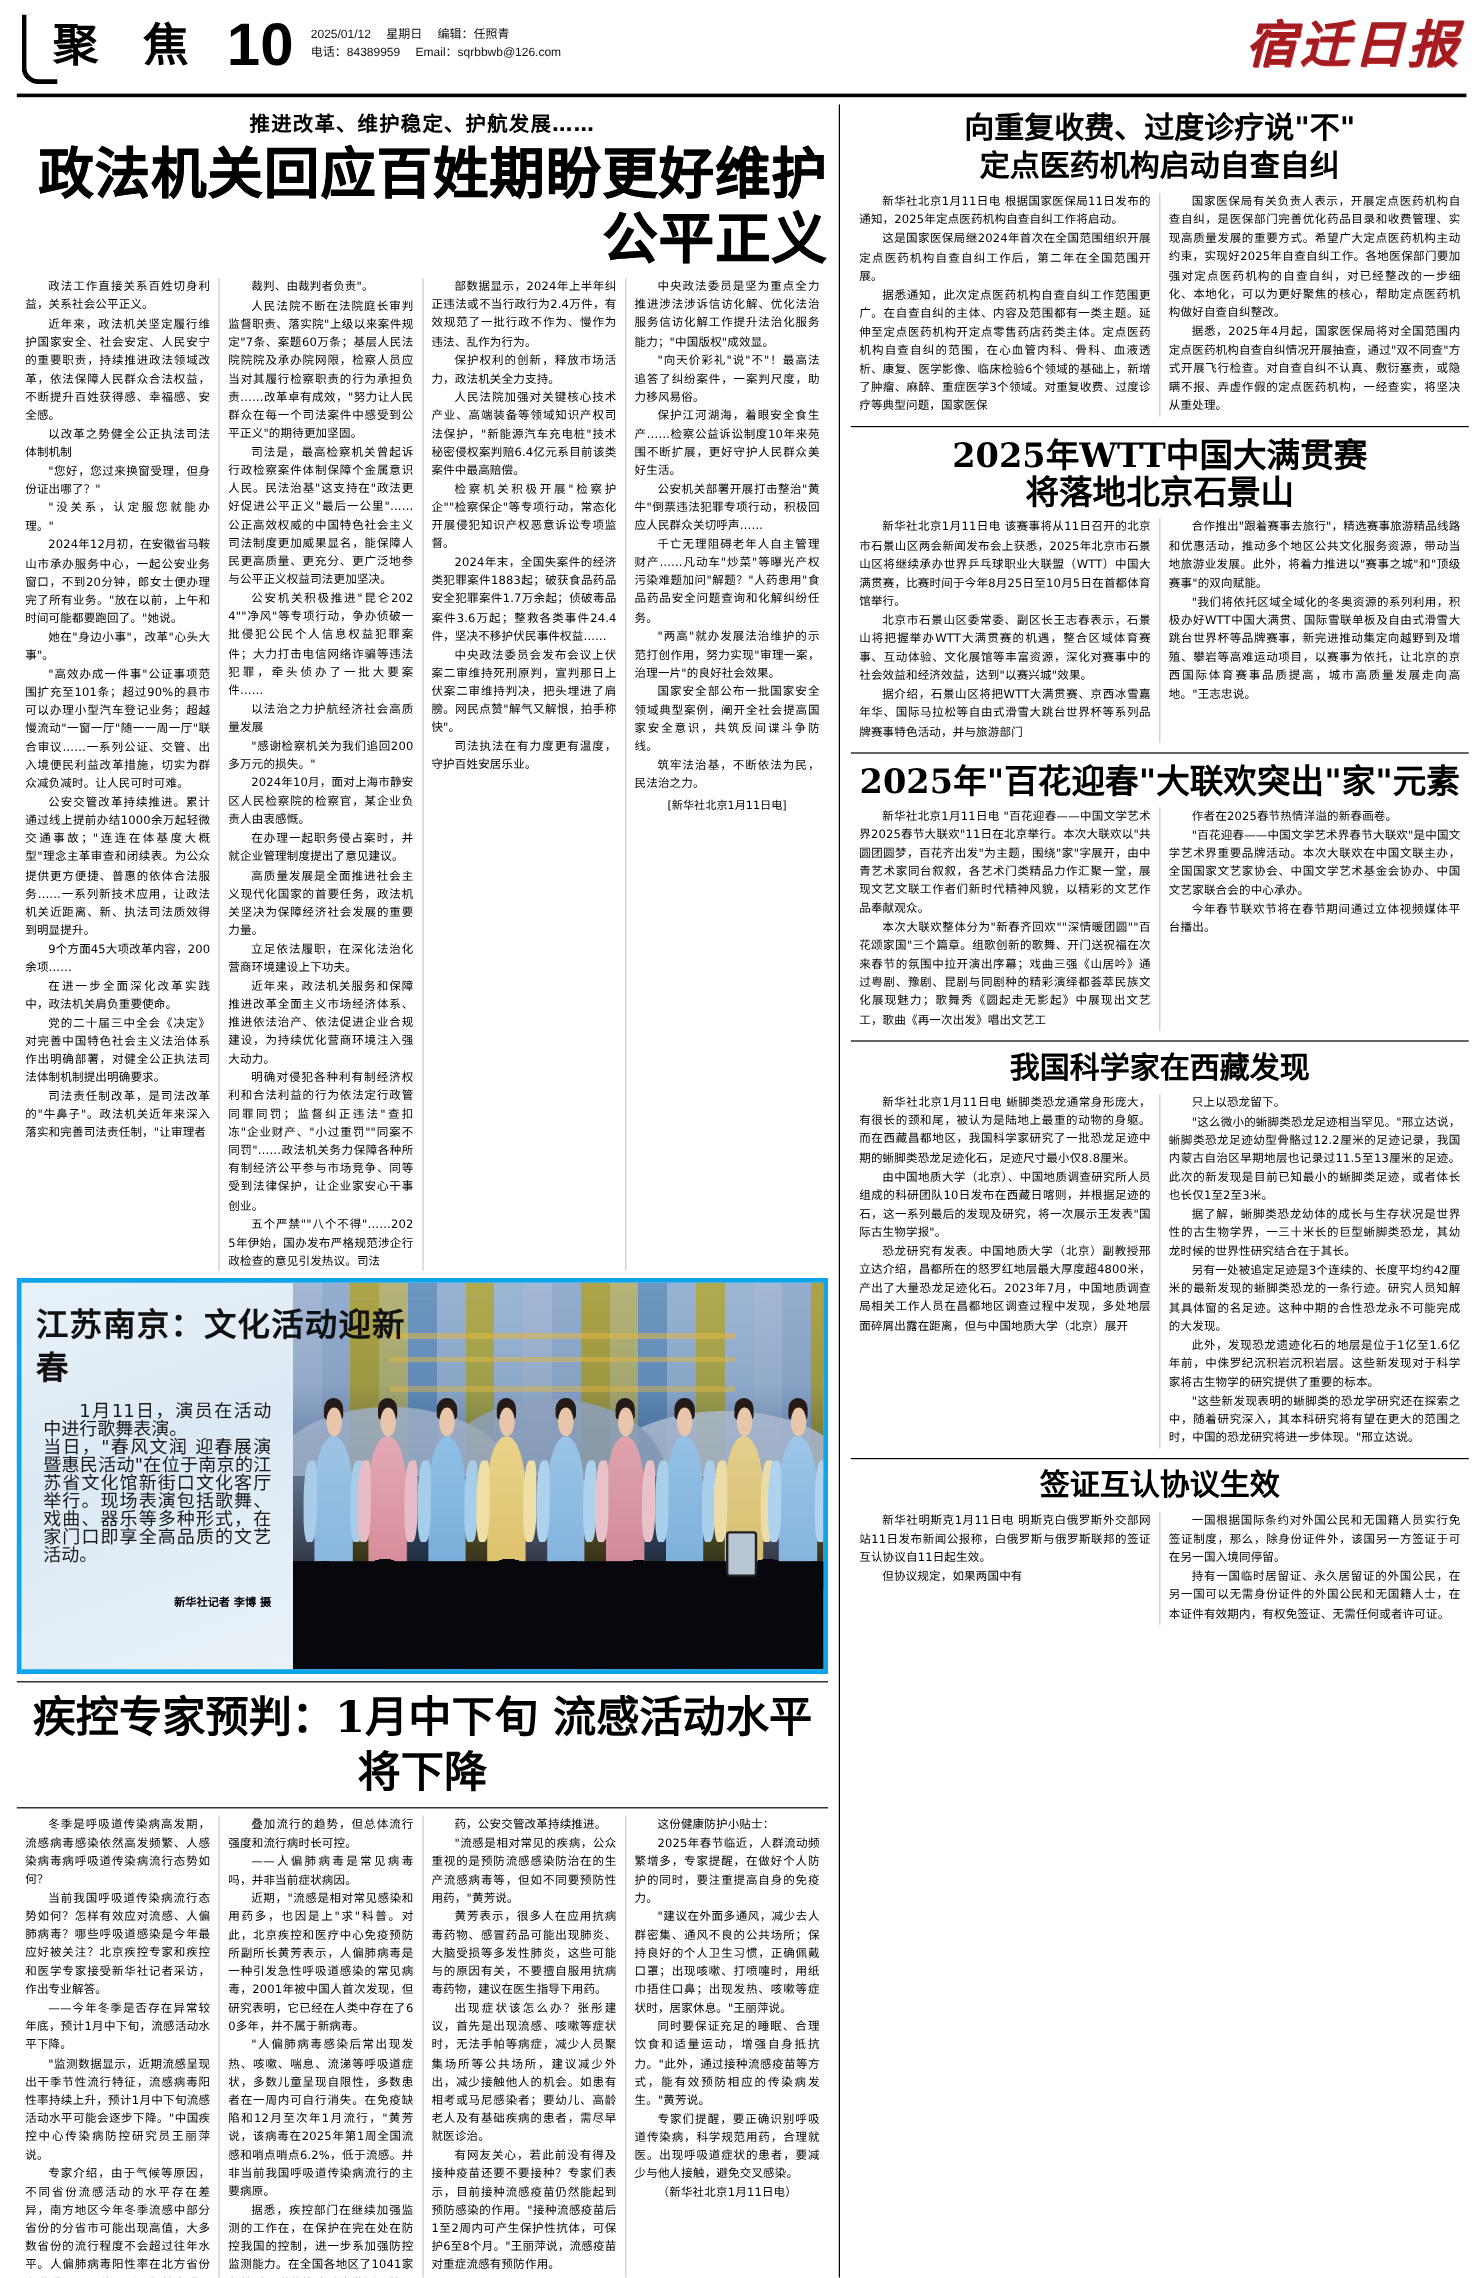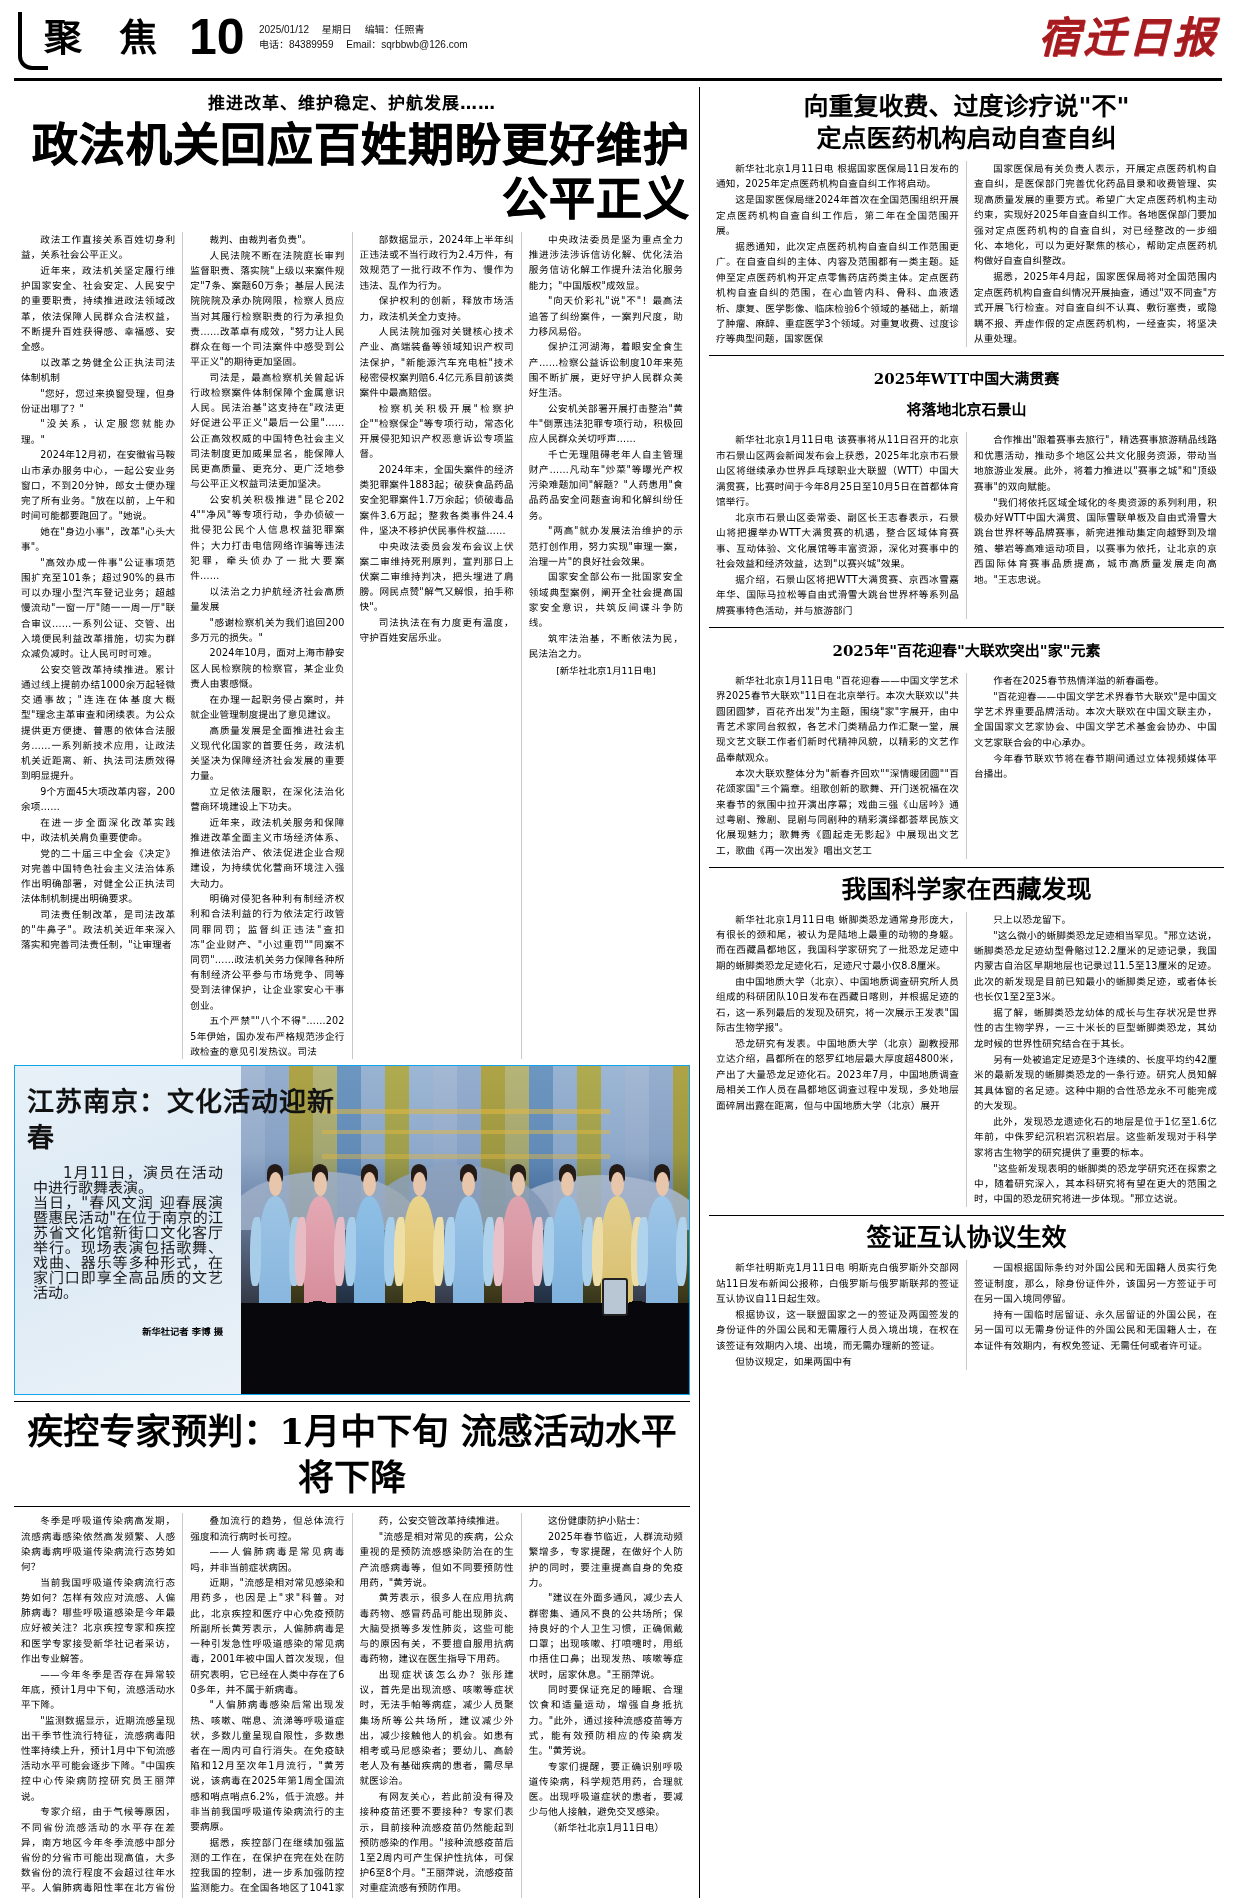--- a/index.html
+++ b/index.html
@@ -123,21 +123,21 @@
   .head-2line {
     text-align: center;
     font-size: 25px;
     font-weight: 800;
     line-height: 32px;
     font-family: "DejaVu Serif", "Liberation Serif", serif;
     margin: 4px 0 6px 0;
   }
   .head-mid {
     text-align: center;
-    font-size: 15px;
+    font-size: 28px;
     font-weight: 800;
     line-height: 31px;
     font-family: "DejaVu Serif", "Liberation Serif", serif;
     margin: 8px 0 6px 0;
   }
   .head-bottom {
     text-align: center;
     font-size: 36px;
     font-weight: 900;
     line-height: 46px;
@@ -168,21 +168,21 @@
 
   
   .right-zone .p { font-size: 9.6px; line-height: 15.4px; }
 
   
   .photo-block {
     position: relative;
     margin: 6px 0 0 0;
     width: 676px;
     height: 330px;
-    border: 1px solid #0ea5e9;
+    border: 4px solid #0ea5e9;
     box-sizing: border-box;
     overflow: hidden;
     background: #dfe9f2;
   }
   .photo-left {
     position: absolute;
     left: 0; top: 0;
     width: 226px; height: 100%;
     background: linear-gradient(160deg,#e8f1f8 0%, #dce9f4 45%, #eaf2f8 100%);
     z-index: 3;
@@ -591,21 +591,20 @@
       </div>
 
       <div class="hrule-thin"></div>
 
       <div class="head-2line">
         <div>签证互认协议生效</div>
       </div>
       <div class="cols">
         <div class="col">
           <p class="p">新华社明斯克1月11日电 明斯克白俄罗斯外交部网站11日发布新闻公报称，白俄罗斯与俄罗斯联邦的签证互认协议自11日起生效。</p>
-          <p class="p">根据协议，这一联盟国家之一的签证及两国签发的身份证件的外国公民和无需履行人员入境出境，在权在该签证有效期内入境、出境，而无需办理新的签证。</p>
           <p class="p">但协议规定，如果两国中有</p>
         </div>
         <div class="colsep"></div>
         <div class="col">
           <p class="p">一国根据国际条约对外国公民和无国籍人员实行免签证制度，那么，除身份证件外，该国另一方签证于可在另一国入境同停留。</p>
           <p class="p">持有一国临时居留证、永久居留证的外国公民，在另一国可以无需身份证件的外国公民和无国籍人士，在本证件有效期内，有权免签证、无需任何或者许可证。</p>
         </div>
       </div>
 
     </div>

